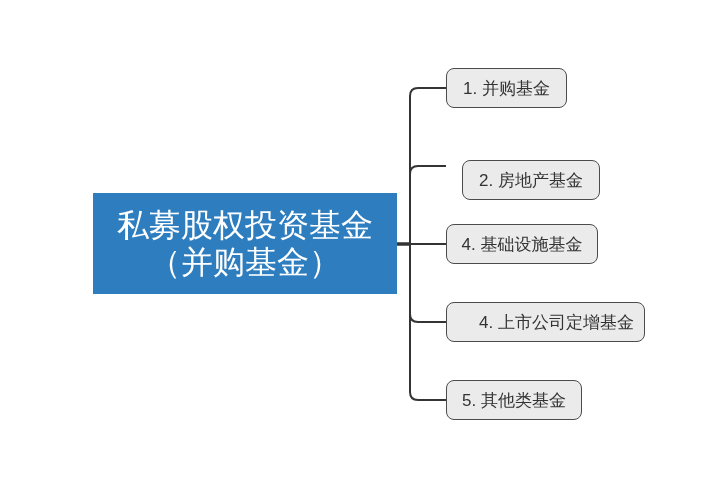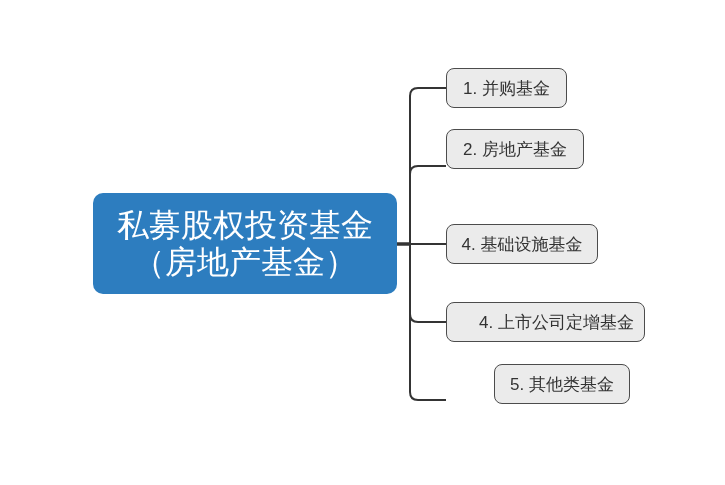--- a/index.html
+++ b/index.html
@@ -26,21 +26,21 @@
     stroke: var(--line, #343434);
   }
   .connectors path.branch { stroke-width: 2; }
   .connectors path.stem   { stroke-width: 3.5; }
   .root-topic {
     position: absolute;
     left: 93px; top: 193px;
     width: 304px; height: 101px;
     box-sizing: border-box;
     background: var(--root-fill, #2d7dbf);
-    border-radius: 10px;
+    border-radius: 0;
     display: flex;
     flex-direction: column;
     align-items: center;
     justify-content: center;
     color: var(--root-text, #ffffff);
     font-size: 32px;
     line-height: 37px;
     text-align: center;
     white-space: nowrap;
   }
@@ -54,42 +54,42 @@
     border-radius: 8px;
     display: flex;
     align-items: center;
     justify-content: center;
     color: var(--child-text, #333333);
     font-size: 17px;
     white-space: nowrap;
     padding: 0 10px;
   }
   .c1 { top: 68px;  min-width: 121px; justify-content: center; }
-  .c2 { top: 129px; min-width: 138px; }
+  .c2 { top: 160px; min-width: 138px; margin-left: 16px; }
   .c3 { top: 224px; min-width: 152px; }
   .c4 { top: 302px; min-width: 190px; padding-left: 32px; }
-  .c5 { top: 364px; min-width: 136px; margin-left: 48px; }
+  .c5 { top: 380px; min-width: 136px; }
 </style>
 </head>
 <body>
 
 <div class="canvas">
 
   <svg class="connectors" viewBox="0 0 725 485" aria-hidden="true">
     <path class="stem" d="M397 244 H411"></path>
     <path class="branch" d="M410 244 V96  Q410 88  418 88  H446"></path>
     <path class="branch" d="M410 244 V174 Q410 166 418 166 H446"></path>
     <path class="branch" d="M410 244 H446"></path>
     <path class="branch" d="M410 244 V314 Q410 322 418 322 H446"></path>
     <path class="branch" d="M410 244 V392 Q410 400 418 400 H446"></path>
   </svg>
 
   <div class="root-topic">
     <div>私募股权投资基金</div>
-    <div>（房地产基金）</div>
+    <div>（并购基金）</div>
   </div>
 
   <div class="child-topic c1">
     <span>1. 并购基金</span>
   </div>
   <div class="child-topic c2">
     <span>2. 房地产基金</span>
   </div>
   <div class="child-topic c3">
     <span>4. 基础设施基金</span>

